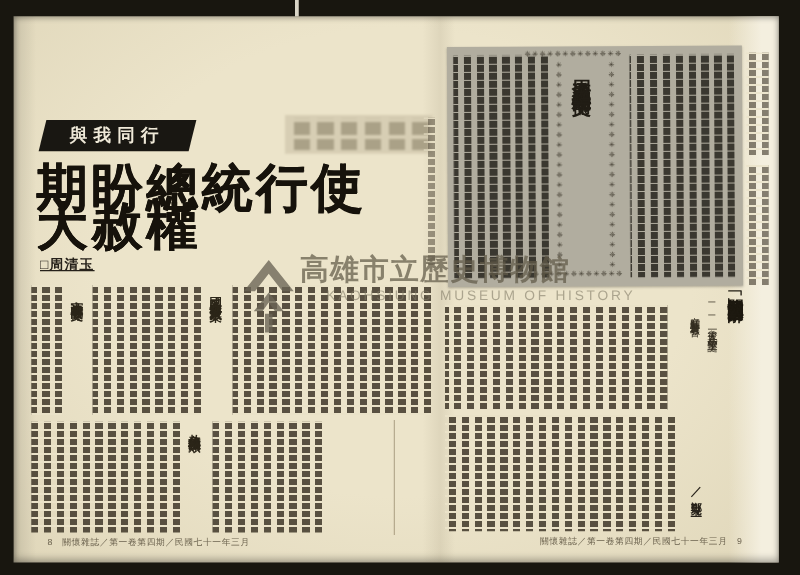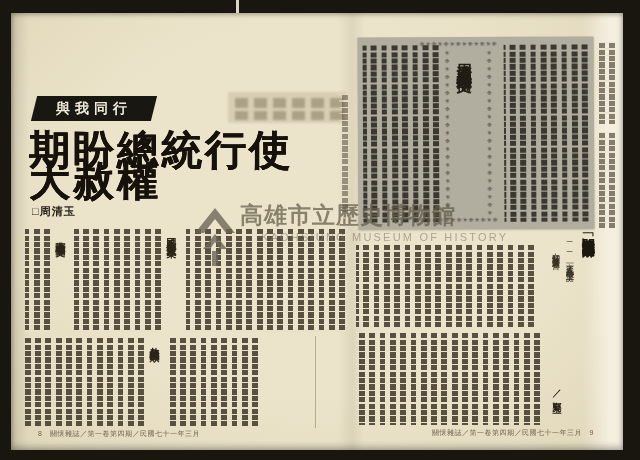--- a/index.html
+++ b/index.html
@@ -30,21 +30,21 @@
   .series span{transform:skewX(14deg);color:#efe9d8;font-weight:bold;font-size:14px;letter-spacing:5px;white-space:nowrap;}
   .ghost{position:absolute;left:228px;top:92px;width:118px;height:31px;background:#d7ceb4;
          overflow:hidden;filter:blur(.8px);}
   .ghost .g{position:absolute;inset:3px;
          background-image:
            repeating-linear-gradient(to bottom, #d7ceb4 0 3px, rgba(0,0,0,0) 3px 13px),
            repeating-linear-gradient(to left, rgba(134,124,98,.55) 0 13px, rgba(0,0,0,0) 13px 19px);}
   .headline{position:absolute;left:29px;color:#16120b;font-weight:900;
             font-size:41px;letter-spacing:3px;line-height:1;white-space:nowrap;
             text-shadow:.4px 0 0 #16120b, 0 .4px 0 #16120b;}
-  .byline{position:absolute;left:32px;top:204px;font-size:11px;font-weight:bold;color:#26211a;letter-spacing:1px;}
+  .byline{position:absolute;left:32px;top:204px;font-size:11px;font-weight:bold;color:#26211a;letter-spacing:1px;text-decoration:underline;}
   .footer{position:absolute;font-size:7px;color:#6d6450;letter-spacing:.5px;white-space:nowrap;}
   .rule{position:absolute;width:1px;background:rgba(120,104,74,.45);}
   .clip{position:absolute;left:358px;top:37px;width:236px;height:192px;background:#b1ad9f;
         transform:rotate(-.3deg);box-shadow:0 1px 2px rgba(0,0,0,.25);}
   .clip .orn{position:absolute;color:#403b2f;font-size:6px;line-height:1;letter-spacing:1px;
              filter:blur(.2px);white-space:nowrap;}
   .clip .orn.v{writing-mode:vertical-rl;text-orientation:upright;}
   .cliptitle{position:absolute;left:99px;top:14px;font-size:15.5px;font-weight:900;
              letter-spacing:1.5px;color:#211d15;}
   .wm{position:absolute;left:190px;top:200px;width:340px;height:64px;pointer-events:none;z-index:50;}

